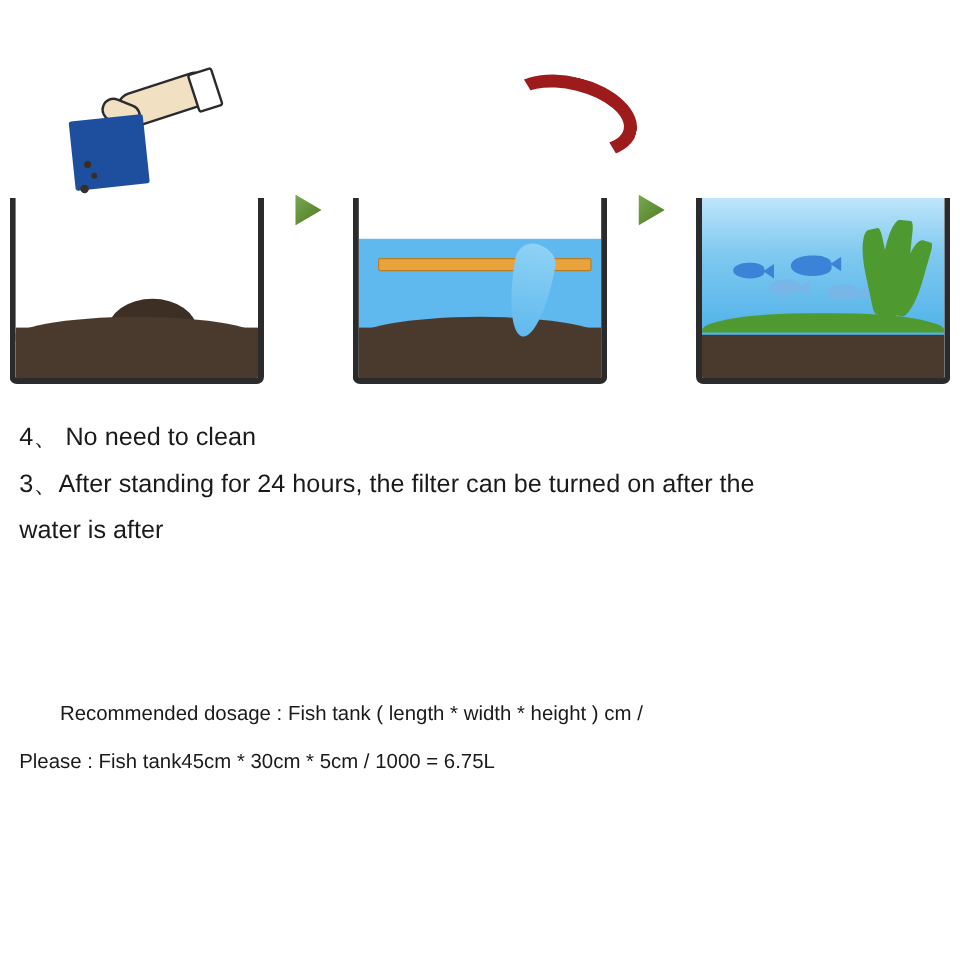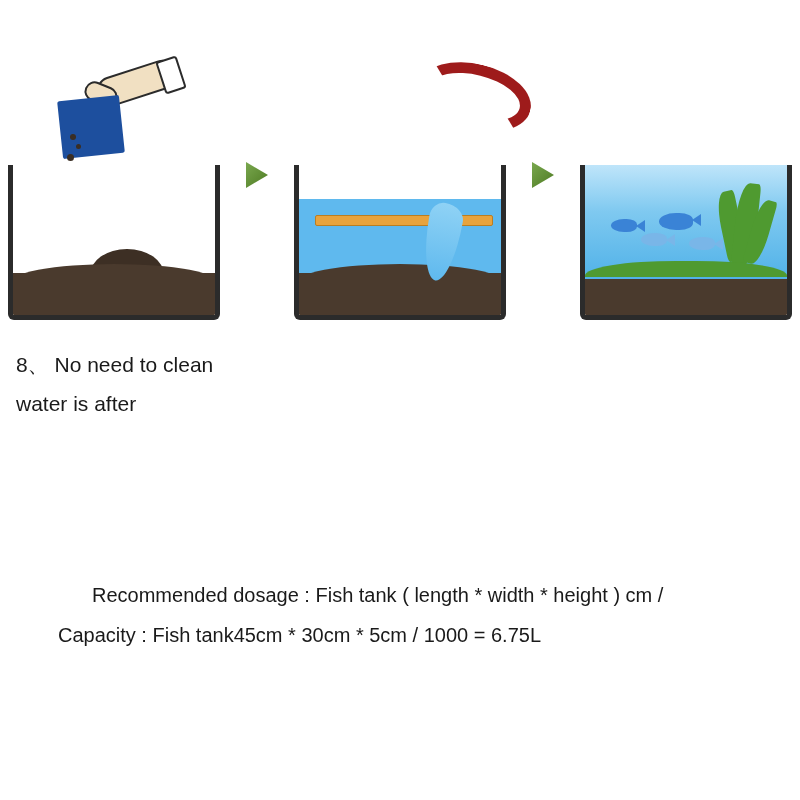--- a/index.html
+++ b/index.html
@@ -266,25 +266,24 @@
     line-height: 38px;
   }
 
   .dosage {
     position: absolute;
     left: 16px;
     top: 575px;
     width: 770px;
   }
   .dosage-line {
-    font-size: 20px;
+    font-size: 17px;
     line-height: 40px;
     color: #1a1a1a;
     white-space: pre-wrap;
-    margin-left: 42px;
   }
   .indent { text-indent: 34px; }
 </style>
 </head>
 <body>
 
 <div class="steps">
 
   <div class="step">
     <div class="hand">
@@ -340,20 +339,21 @@
       <div class="plant" style="left:150px;top:18px;width:22px;height:84px;transform:rotate(6deg);"></div>
       <div class="plant" style="left:166px;top:34px;width:18px;height:66px;transform:rotate(16deg);"></div>
       <div class="grass"></div>
       <div class="substrate" style="height:36px;"></div>
     </div>
   </div>
 
 </div>
 
 <div class="notes">
-  <div class="note-line">8、 No need to clean</div>
+  <div class="note-line">4、 No need to clean</div>
+  <div class="note-line wrap">3、After standing for 24 hours, the filter can be turned on after the</div>
   <div class="note-line wrap">water is after</div>
 </div>
 
 <div class="dosage">
   <div class="dosage-line indent">Recommended dosage : Fish tank ( length * width * height ) cm /</div>
-  <div class="dosage-line">Capacity : Fish tank45cm * 30cm * 5cm / 1000 = 6.75L</div>
+  <div class="dosage-line">Please : Fish tank45cm * 30cm * 5cm / 1000 = 6.75L</div>
 </div>
 
 </body></html>

